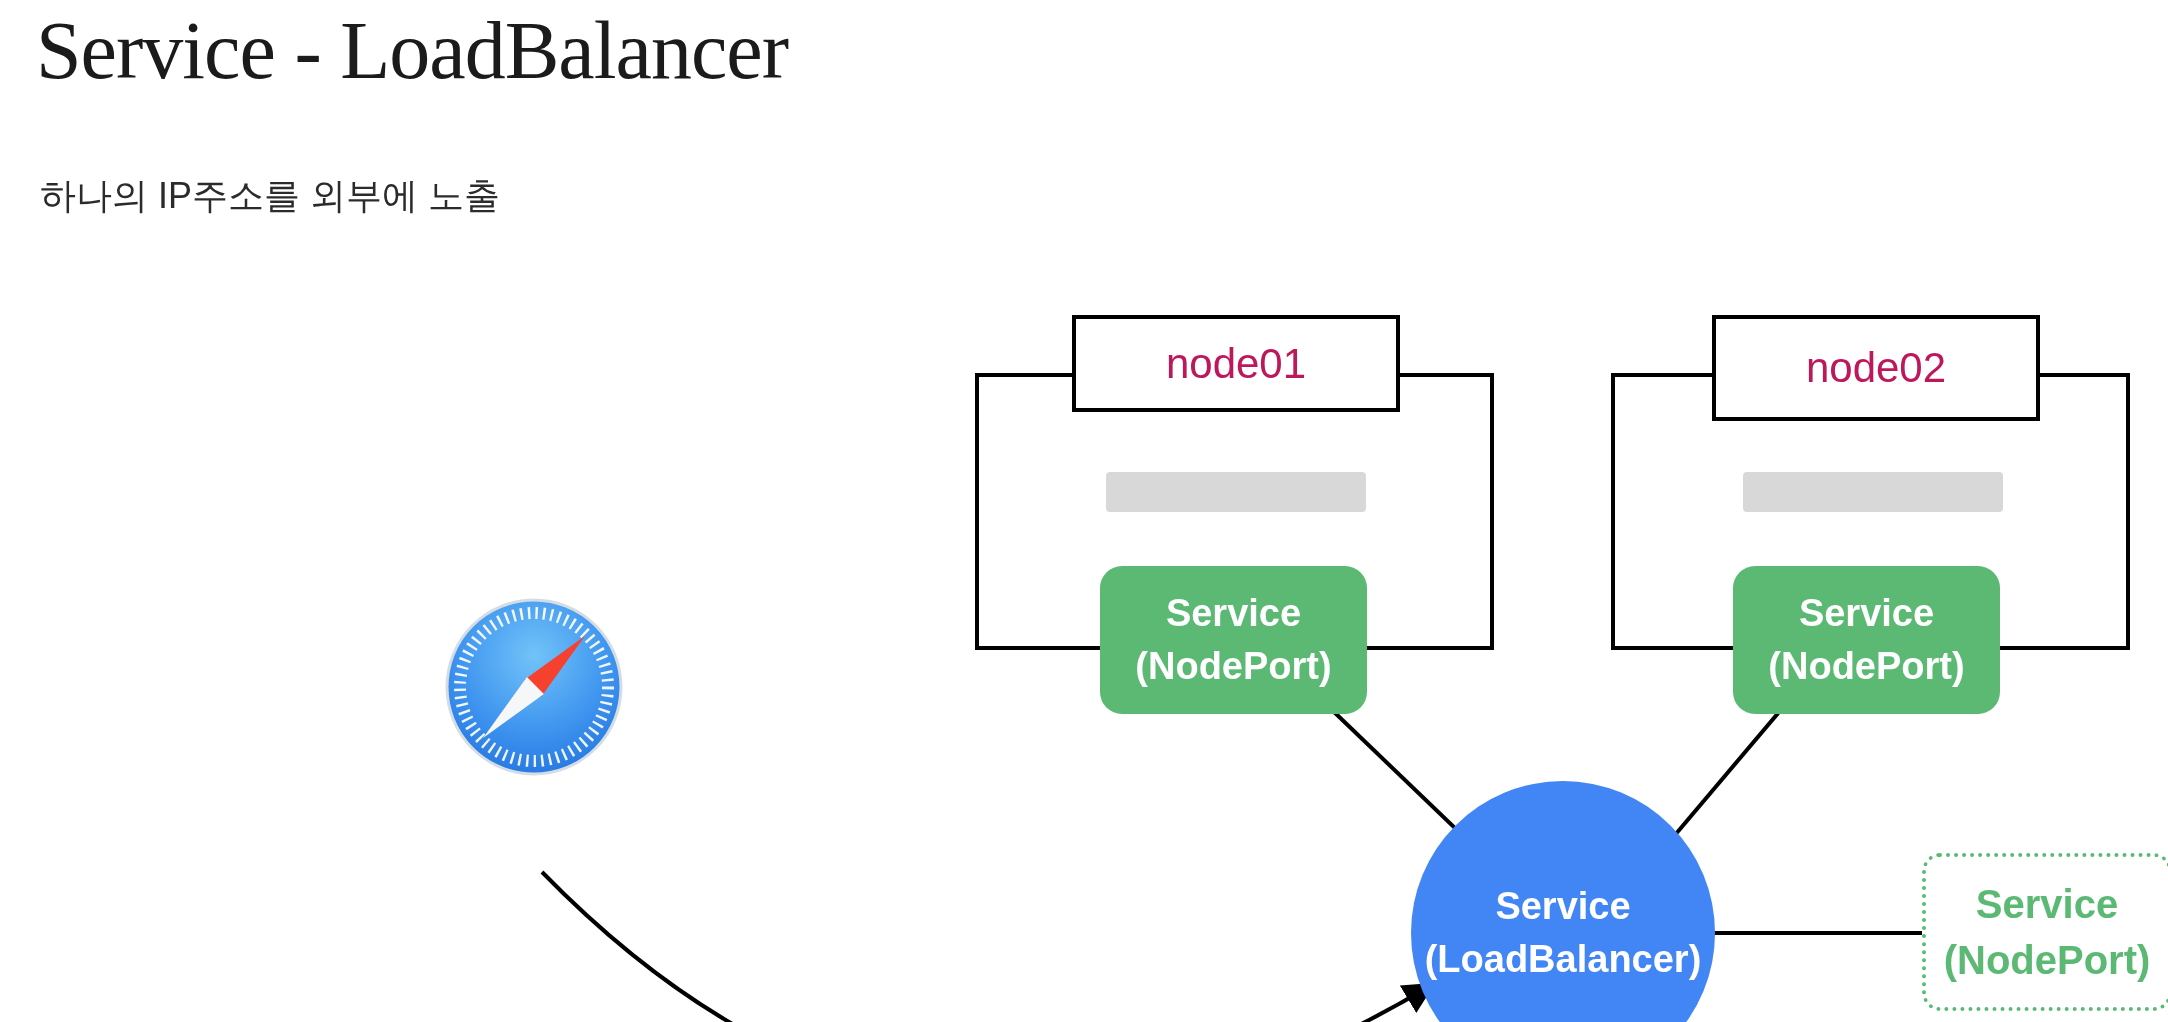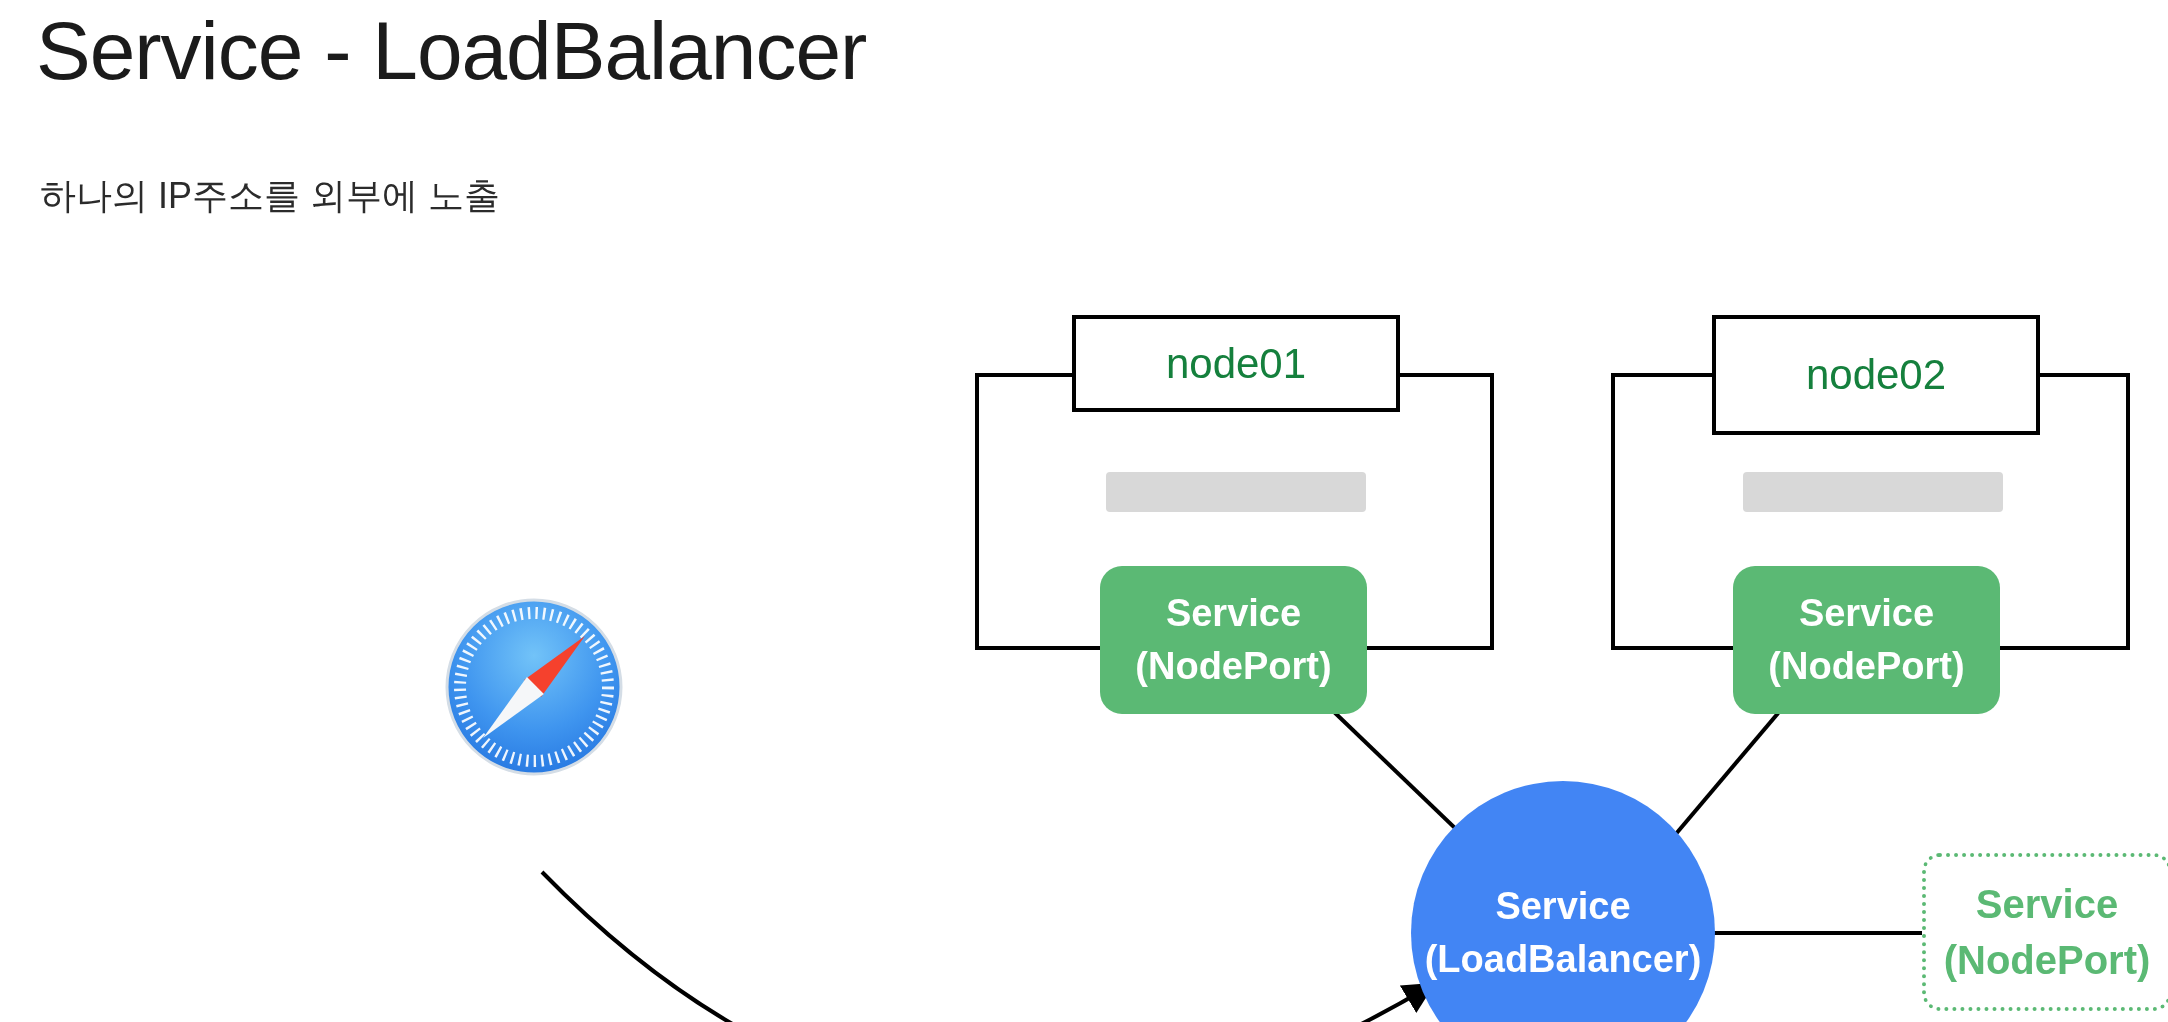--- a/index.html
+++ b/index.html
@@ -5,39 +5,39 @@
   html,body { margin:0; padding:0; background:#ffffff; }
   .canvas {
     position:relative; width:2168px; height:1022px; background:#ffffff;
     overflow:hidden; font-family:"Liberation Sans", sans-serif;
   }
   .canvas * { box-sizing:border-box; }
   .abs { position:absolute; }
 
   .slide-title {
     left:36px; top:4px; font-size:82px; color:#1b1b1b; letter-spacing:-1px;
-    font-weight:400; white-space:nowrap;
+    font-weight:400; white-space:nowrap;font-family:Liberation Serif, serif;
   }
   .slide-subtitle {
     left:40px; top:172px; font-size:36px; color:#2b2b2b; font-weight:400;
     white-space:nowrap;
   }
 
   .lines-layer { left:0; top:0; }
 
   .node-rect { border:4px solid #000; background:transparent; }
   .node1-rect { left:975px; top:373px; width:519px; height:277px; }
   .node2-rect { left:1611px; top:373px; width:519px; height:277px; }
 
   .node-label-box {
     background:#ffffff; border:4px solid #000; display:flex;
-    align-items:center; justify-content:center; font-size:42px; color:#15803d;
+    align-items:center; justify-content:center; font-size:42px; color:#be185d;
   }
   .node1-label { left:1072px; top:315px; width:328px; height:97px; }
-  .node2-label { left:1712px; top:315px; width:328px; height:120px; }
+  .node2-label { left:1712px; top:315px; width:328px; height:106px; }
 
   .gray-bar { background:#d8d8d8; border-radius:4px; }
   .bar1 { left:1106px; top:472px; width:260px; height:40px; }
   .bar2 { left:1743px; top:472px; width:260px; height:40px; }
 
   .service-green {
     background:#5bb974; border-radius:22px; color:#ffffff; font-weight:bold;
     font-size:38px; display:flex; flex-direction:column; align-items:center;
     justify-content:center; line-height:1.4; text-align:center;
   }

